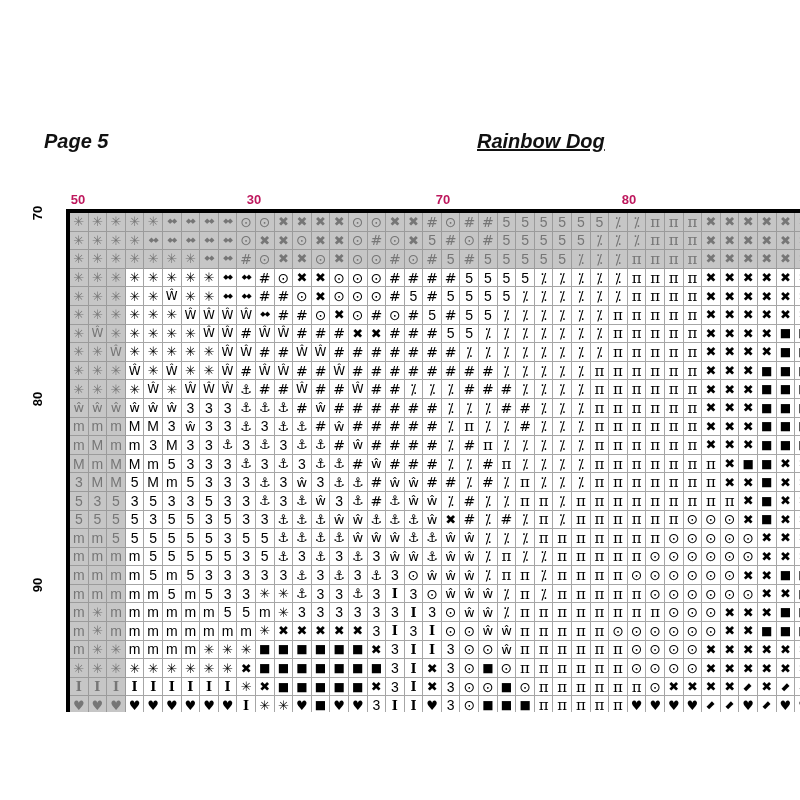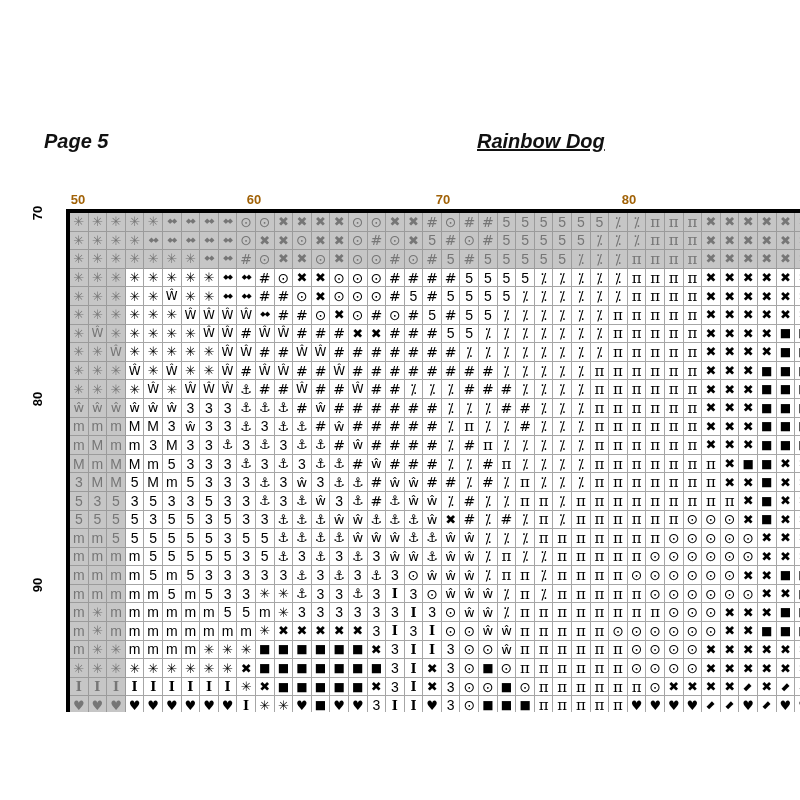--- a/index.html
+++ b/index.html
@@ -4,21 +4,21 @@
 <style>
   html,body{margin:0;padding:0;background:#fff;}
   #page{position:relative;width:800px;height:800px;background:#fff;overflow:hidden;
         font-family:"Liberation Sans",sans-serif;}
   .title{position:absolute;top:130px;font:italic 700 20px "Liberation Sans",sans-serif;color:#111;}
   #page-label{left:44px;}
   #pattern-title{left:477px;text-decoration:underline;}
 
   
   .tick-top{position:absolute;top:192px;width:40px;text-align:center;
-            font:700 13px "Liberation Sans",sans-serif;color:#a16207;}
+            font:700 13px "Liberation Sans",sans-serif;color:#be185d;}
   .tick-left{position:absolute;font:700 13px "Liberation Sans",sans-serif;color:#000;
              transform:translate(-50%,-50%) rotate(-90deg);}
 
   
   .hline,.vline{position:absolute;background:#000;}
   #border-top{left:66px;top:209px;width:734px;height:4px;}
   #border-left{left:66px;top:209px;width:4px;height:503px;}
   .major-v{top:209px;width:3px;height:503px;}
   .major-h{left:66px;width:734px;height:3px;}
 
@@ -44,21 +44,21 @@
 </style>
 </head>
 <body>
 
 <div id="page">
   <div class="title" id="page-label">Page 5</div>
   <div class="title" id="pattern-title">Rainbow Dog</div>
 
   <div id="top-axis">
       <div class="tick-top" style="left: 58px;">50</div>
-      <div class="tick-top" style="left: 234px;">60</div>
+      <div class="tick-top" style="left: 234px;">30</div>
       <div class="tick-top" style="left: 423px;">70</div>
       <div class="tick-top" style="left: 609px;">80</div>
     </div>
   <div id="left-axis">
       <div class="tick-left" style="left: 37px; top: 213px;">70</div>
       <div class="tick-left" style="left: 37px; top: 399px;">80</div>
       <div class="tick-left" style="left: 37px; top: 585px;">90</div>
     </div>
 
   <div class="hline" id="border-top"></div>

